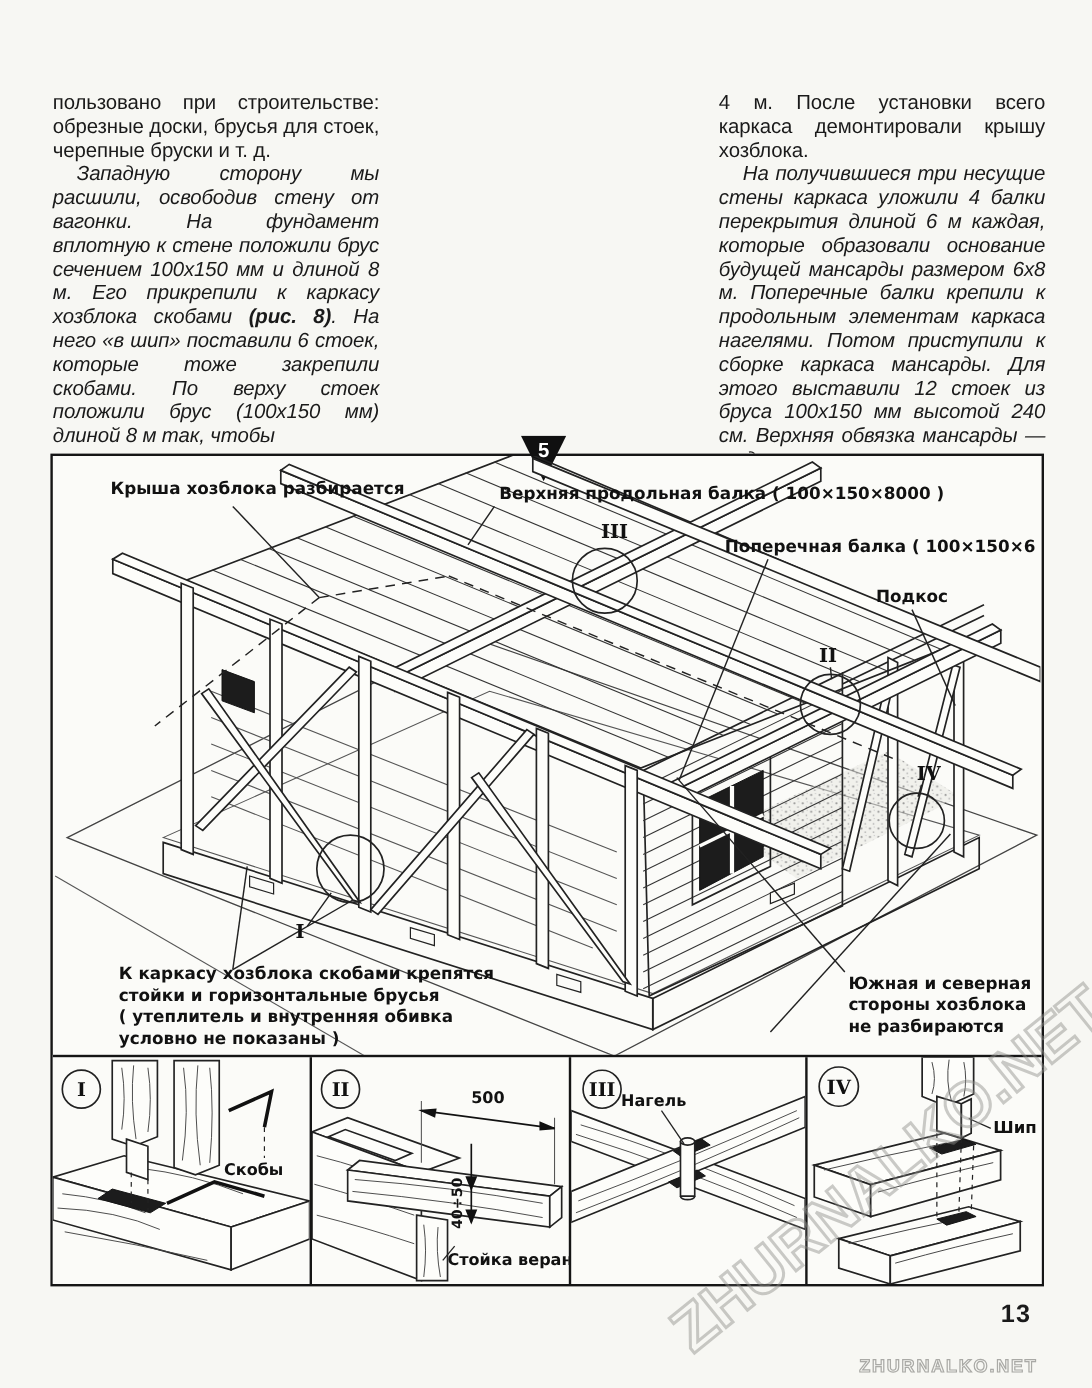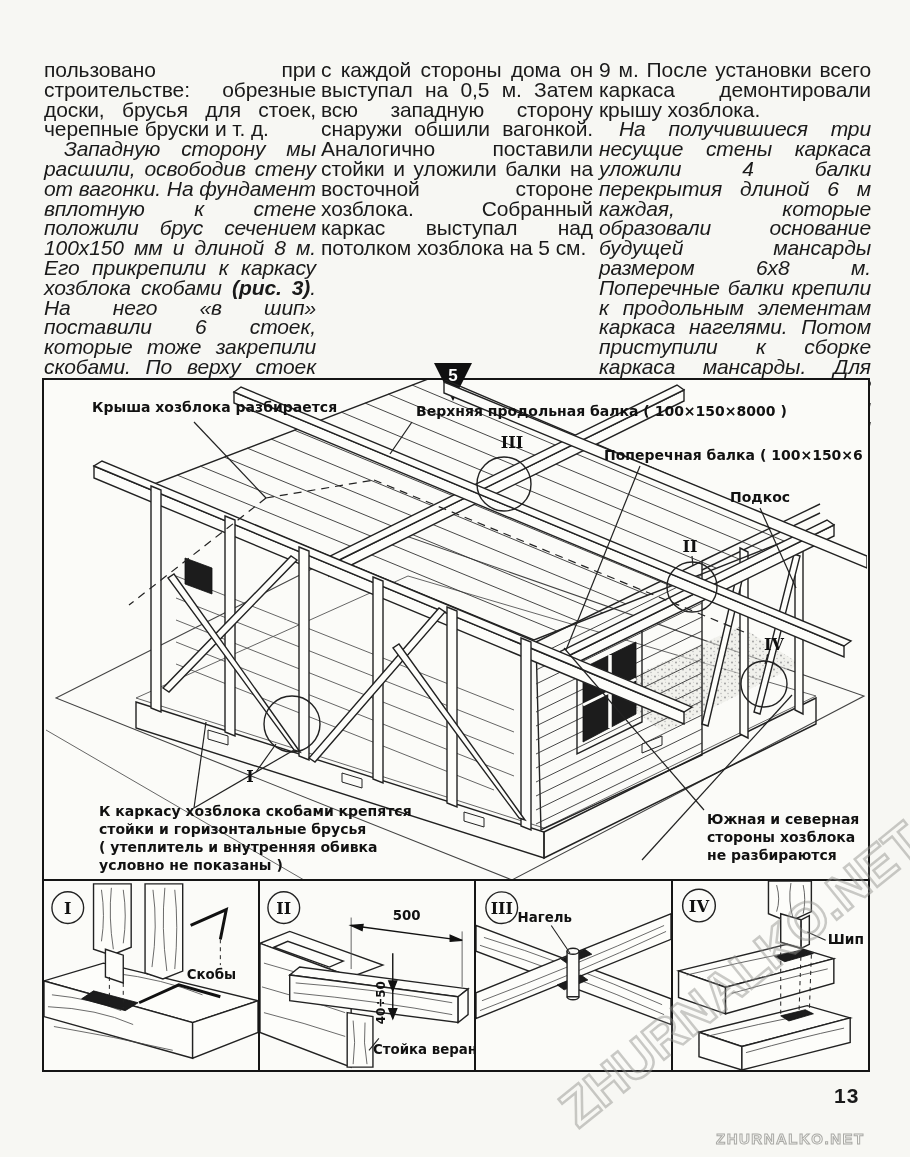--- a/index.html
+++ b/index.html
@@ -2,21 +2,21 @@
 <html lang="ru"><head>
 <meta charset="utf-8">
 <style>
   html,body{margin:0;padding:0;}
   body{
     width:910px;height:1157px;position:relative;overflow:hidden;
     background:#f7f7f3;color:#1a1a1a;
     font-family:"Liberation Sans",sans-serif;
   }
   
-  .col{position:absolute;top:60px;width:272px;font-size:21px;line-height:19.8px;
+  .col{position:absolute;top:76px;width:272px;font-size:17px;line-height:19.8px;
        text-align:justify;letter-spacing:-0.1px;}
   .col p{margin:0;}
   .col p.indent{text-indent:20px;font-style:italic;}
   #col1{left:44px}#col2{left:321px}#col3{left:599px}
   .boldref{font-weight:bold;}
   
   .figure-box{position:absolute;left:42px;top:378px;width:828px;height:694px;
     border:2.5px solid #151515;background:#fbfbf8;box-sizing:border-box;}
   .fig-marker{position:absolute;left:390px;top:-17px;width:38px;height:38px;
     background:#101010;clip-path:polygon(0 0,100% 0,50% 100%);
@@ -44,27 +44,26 @@
     font-size:52px;font-weight:800;white-space:nowrap;letter-spacing:0px;
     color:rgba(250,250,247,0.12);-webkit-text-stroke:2.5px rgba(140,140,136,0.45);}
   .wm-small{position:absolute;left:716px;top:1130px;font-size:15px;font-weight:700;letter-spacing:1.5px;
     color:rgba(250,250,247,0.2);-webkit-text-stroke:1px rgba(150,150,146,0.8);}
 </style>
 </head>
 <body>
 
 <div class="col" id="col1">
   <p>пользовано при строительстве: обрезные доски, брусья для стоек, черепные бруски и т. д.</p>
-  <p class="indent"><span>Западную сторону мы расшили, освободив стену от вагонки. На фундамент вплотную к стене положили брус сечением 100х150 мм и длиной 8 м. Его прикрепили к каркасу хозблока скобами </span><span class="boldref">(рис. 3)</span><span>. На него «в шип» поставили 6 стоек, которые тоже закрепили скобами. По верху стоек положили брус (100х150 мм) длиной 8 м так, чтобы</span></p>
+  <p class="indent"><span>Западную сторону мы расшили, освободив стену от вагонки. На фундамент вплотную к стене положили брус сечением 100х150 мм и длиной 8 м. Его прикрепили к каркасу хозблока скобами </span><span class="boldref">(рис. 8)</span><span>. На него «в шип» поставили 6 стоек, которые тоже закрепили скобами. По верху стоек положили брус (100х150 мм) длиной 8 м так, чтобы</span></p>
 </div>
 <div class="col" id="col2">
-  <p>с каждой стороны дома он выступал на 0,5 м. Затем всю западную сторону снаружи обшили вагонкой. Аналогично поставили стойки и уложили балки на восточной стороне хозблока. Собранный каркас выступал над потолком хозблока на 5 см.</p>
 </div>
 <div class="col" id="col3">
-  <p>9 м. После установки всего каркаса демонтировали крышу хозблока.</p>
+  <p>4 м. После установки всего каркаса демонтировали крышу хозблока.</p>
   <p class="indent">На получившиеся три несущие стены каркаса уложили 4 балки перекрытия длиной 6 м каждая, которые образовали основание будущей мансарды размером 6х8 м. Поперечные балки крепили к продольным элементам каркаса нагелями. Потом приступили к сборке каркаса мансарды. Для этого выставили 12 стоек из бруса 100х150 мм высотой 240 см. Верхняя обвязка мансарды — из до-</p>
 </div>
 
 <div class="figure-box">
   <div class="fig-marker">5</div>
 
   <svg class="main-diagram" viewBox="0 0 823 503">
     <defs>
       <pattern id="speck" width="7" height="7" patternUnits="userSpaceOnUse">
         <rect width="7" height="7" fill="#e8e8e3"></rect>

